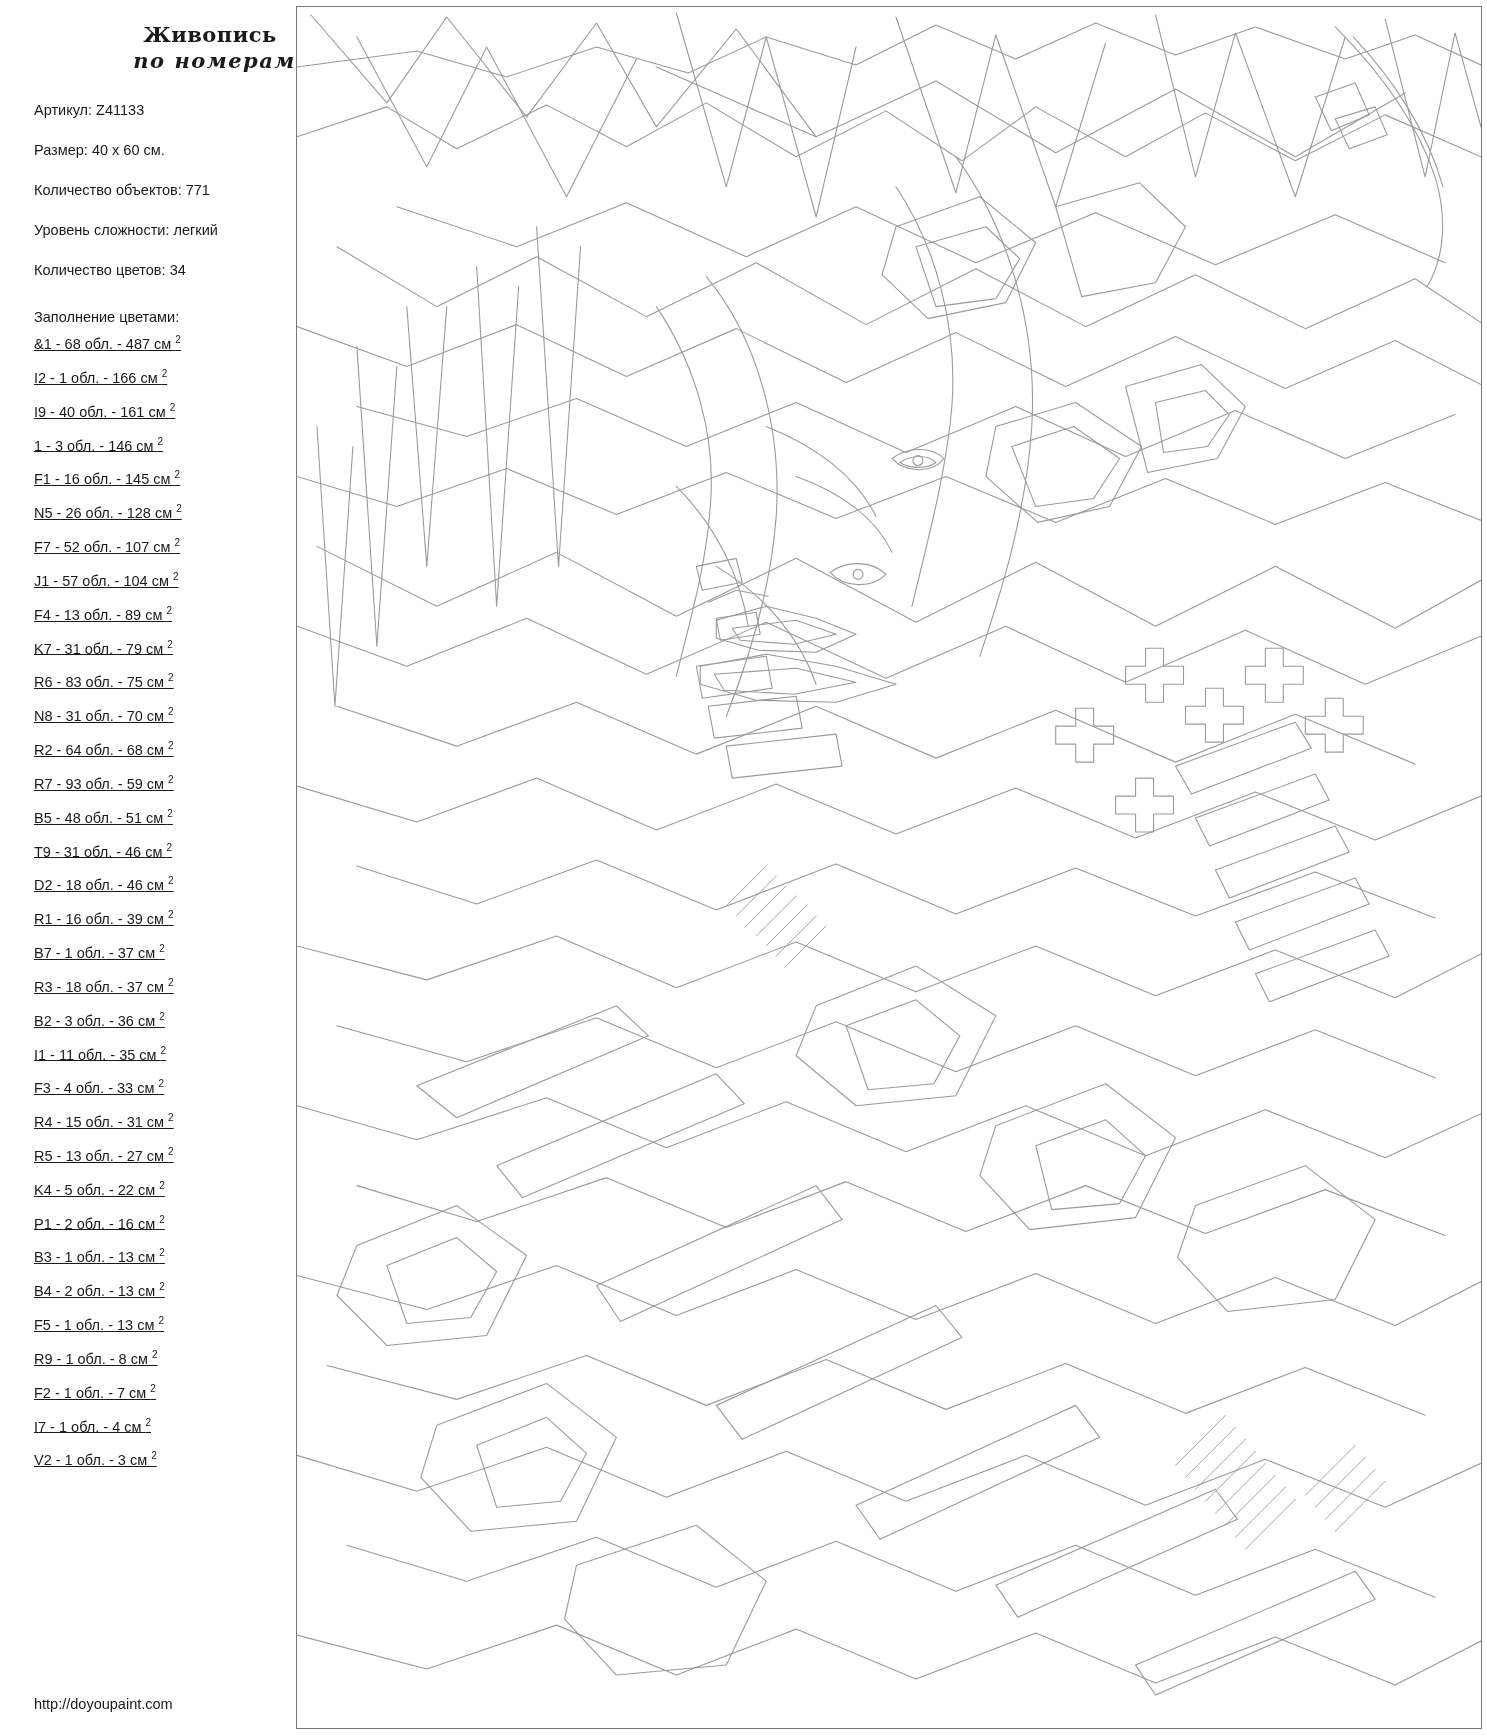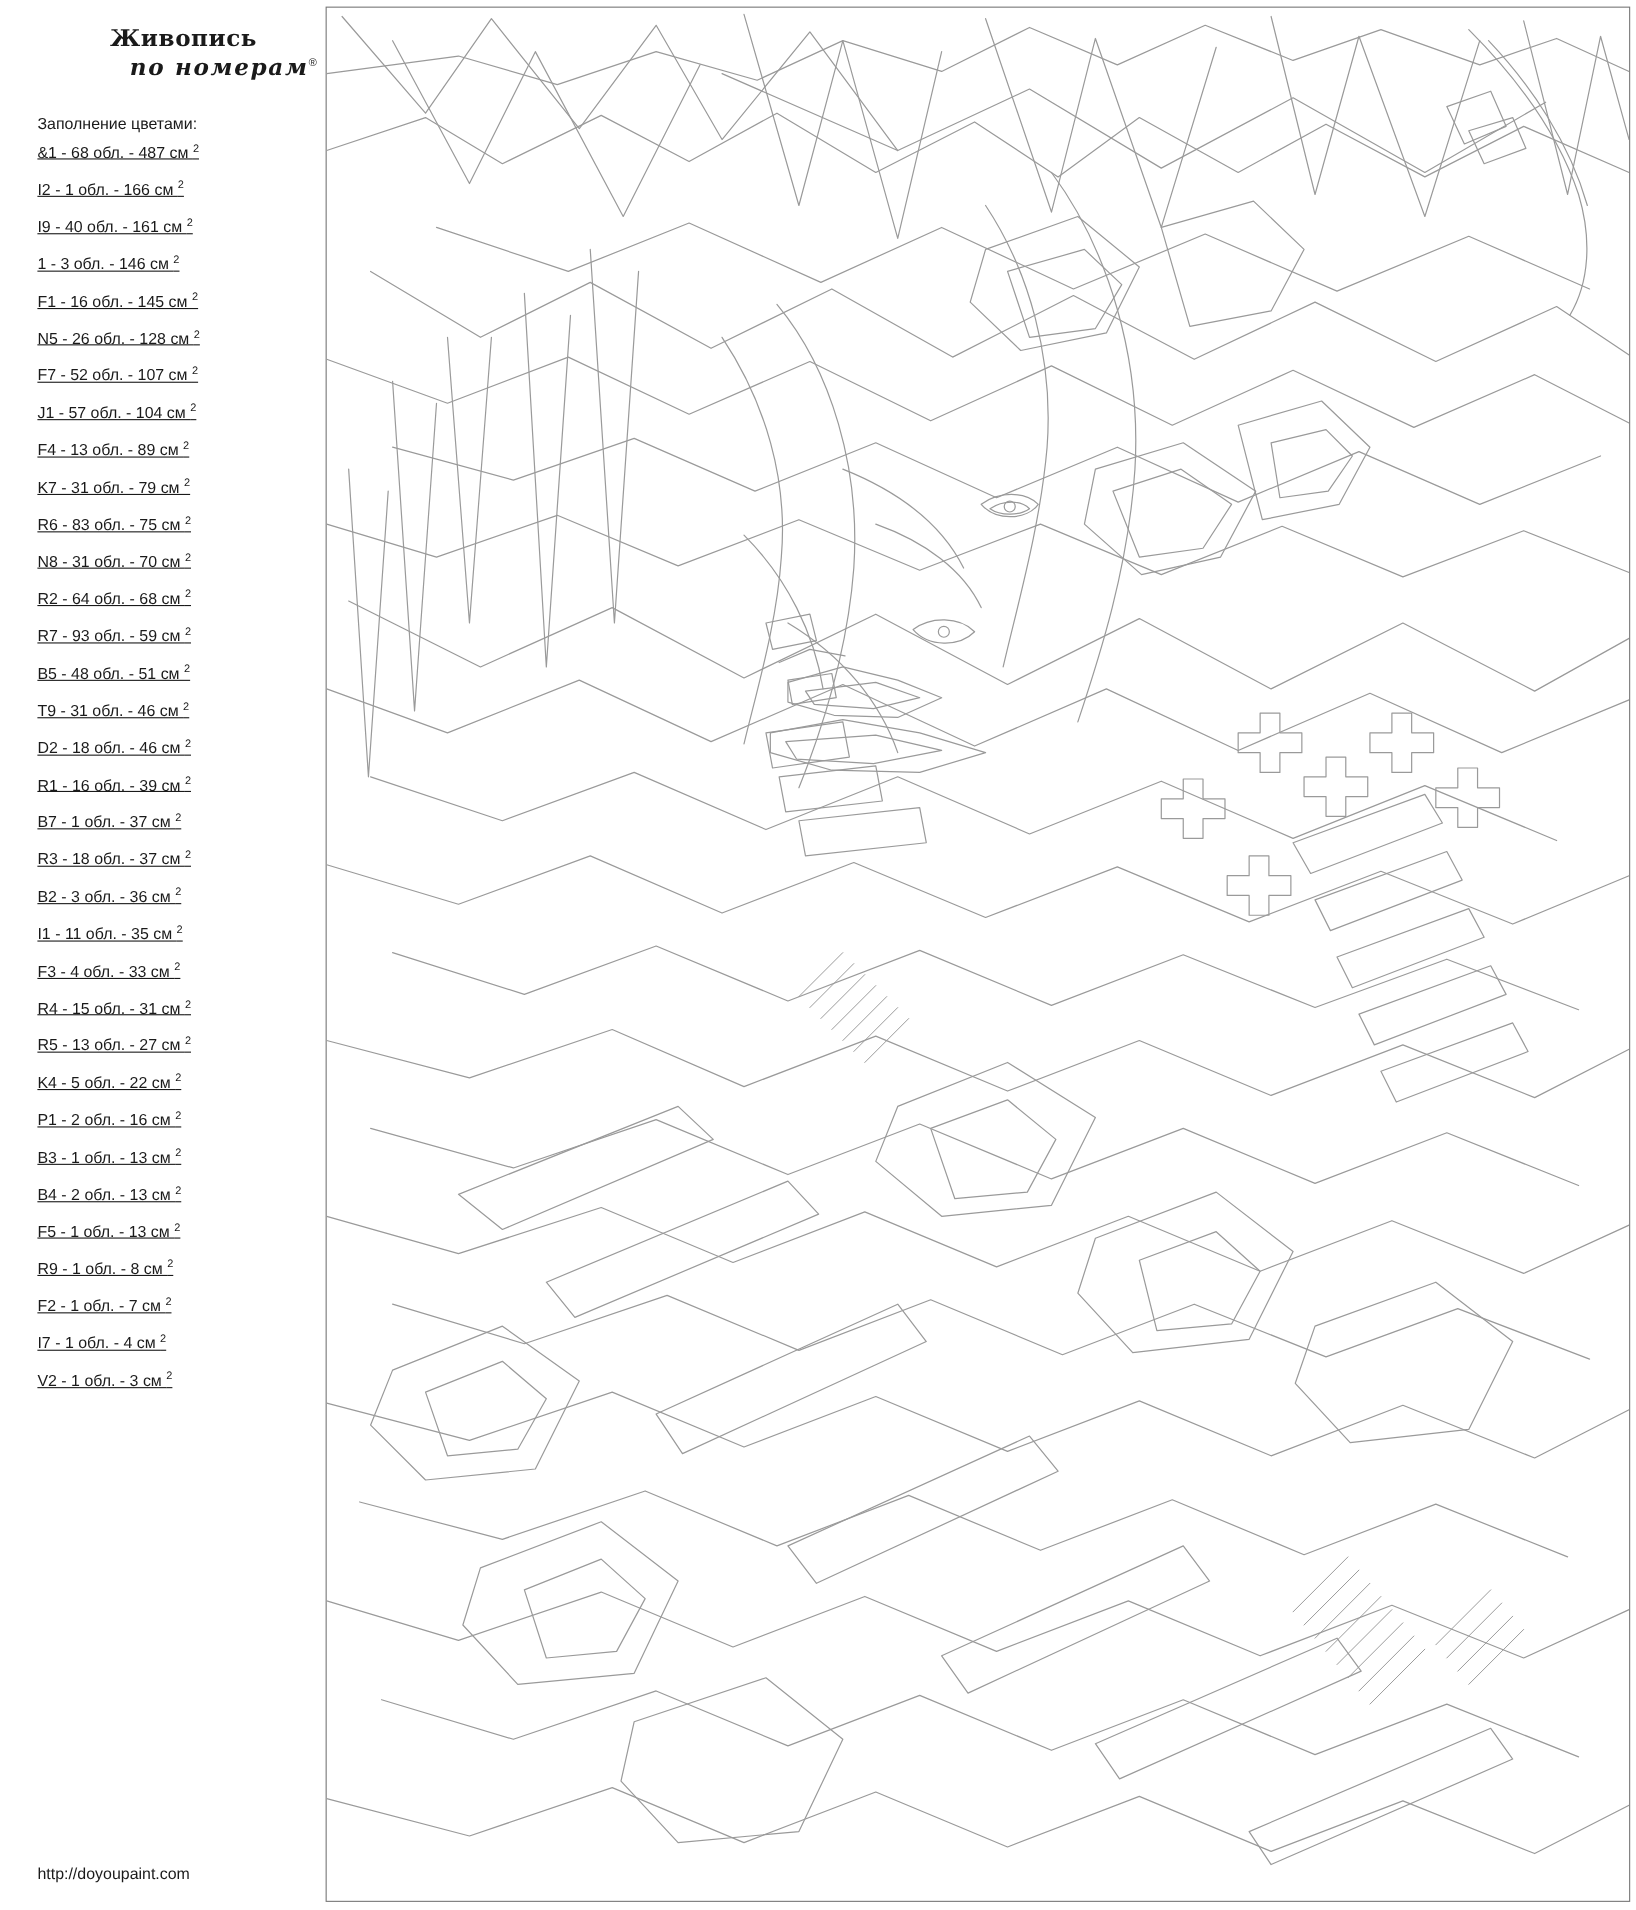--- a/index.html
+++ b/index.html
@@ -29,20 +29,21 @@
     height: 1736px;
     box-sizing: border-box;
     padding: 18px 10px 10px 34px;
   }
   .brand {
     font-family: "DejaVu Serif", serif;
     font-weight: bold;
     line-height: 1.25;
     margin-left: 66px;
     margin-top: 4px;
+    text-align: center;
   }
   .brand .line1 {
     font-size: 21px;
     letter-spacing: 0.5px;
   }
   .brand .line2 {
     font-size: 21px;
     letter-spacing: 1.5px;
     margin-left: 18px;
     font-style: italic;
@@ -113,20 +114,27 @@
 
   <div class="info-panel">
 
     <div class="brand">
       <div class="line1">Живопись</div>
       <div class="line2">
         <span>по номерам</span><span class="reg">®</span>
       </div>
     </div>
 
+    <div class="meta">
+      <div class="meta-row">Артикул: Z41133</div>
+      <div class="meta-row">Размер: 40 x 60 см.</div>
+      <div class="meta-row">Количество объектов: 771</div>
+      <div class="meta-row">Уровень сложности: легкий</div>
+      <div class="meta-row">Количество цветов: 34</div>
+    </div>
 
     <div class="fill-title">Заполнение цветами:</div>
 
     <ul class="color-list">
         <li><span>&amp;1 - 68 обл. - 487 см </span><sup>2</sup></li>
         <li><span>I2 - 1 обл. - 166 см </span><sup>2</sup></li>
         <li><span>I9 - 40 обл. - 161 см </span><sup>2</sup></li>
         <li><span>1 - 3 обл. - 146 см </span><sup>2</sup></li>
         <li><span>F1 - 16 обл. - 145 см </span><sup>2</sup></li>
         <li><span>N5 - 26 обл. - 128 см </span><sup>2</sup></li>

